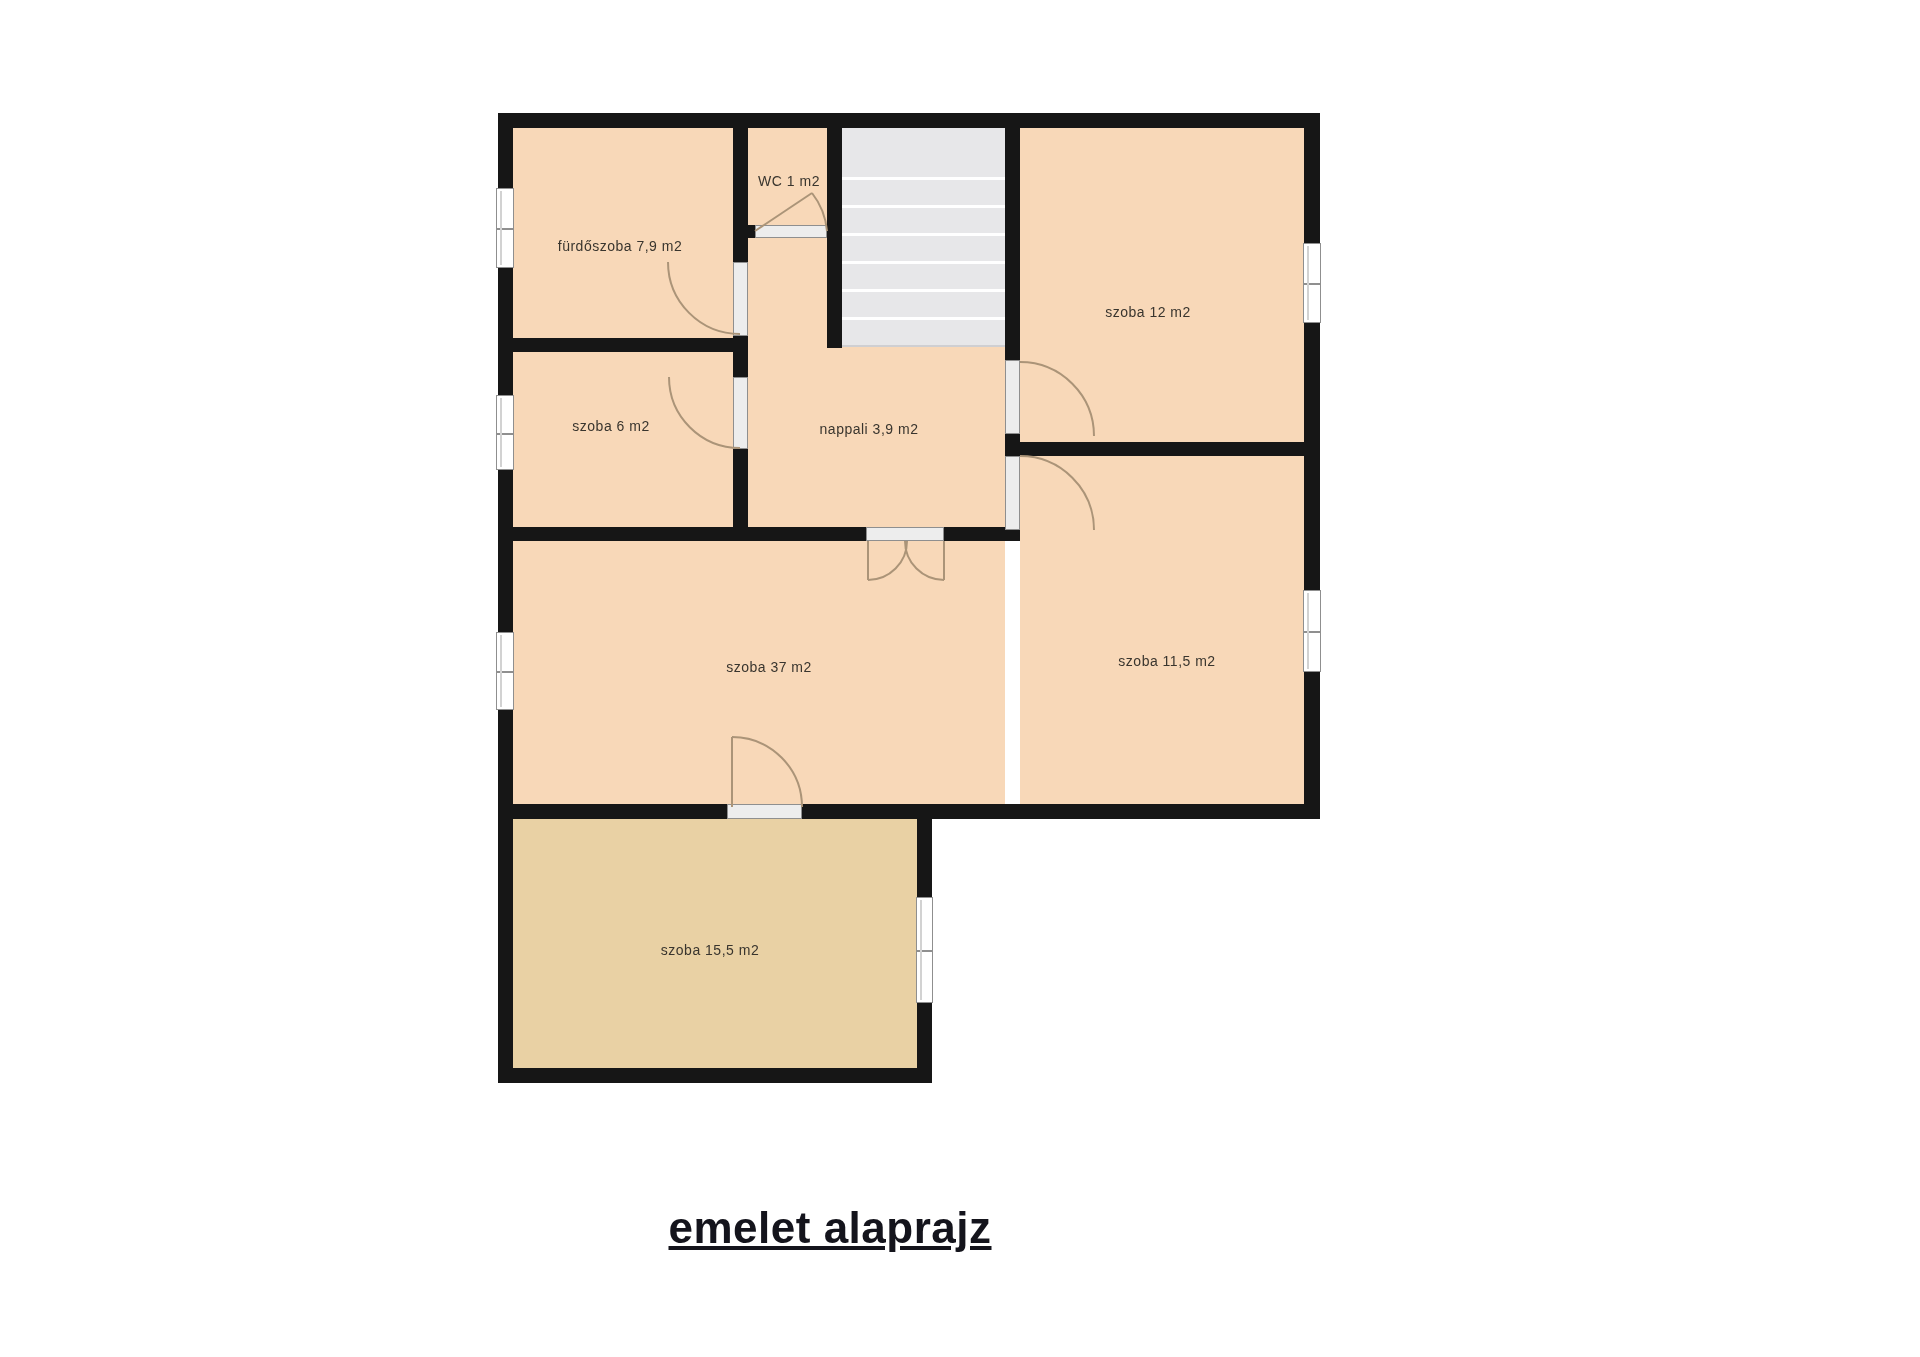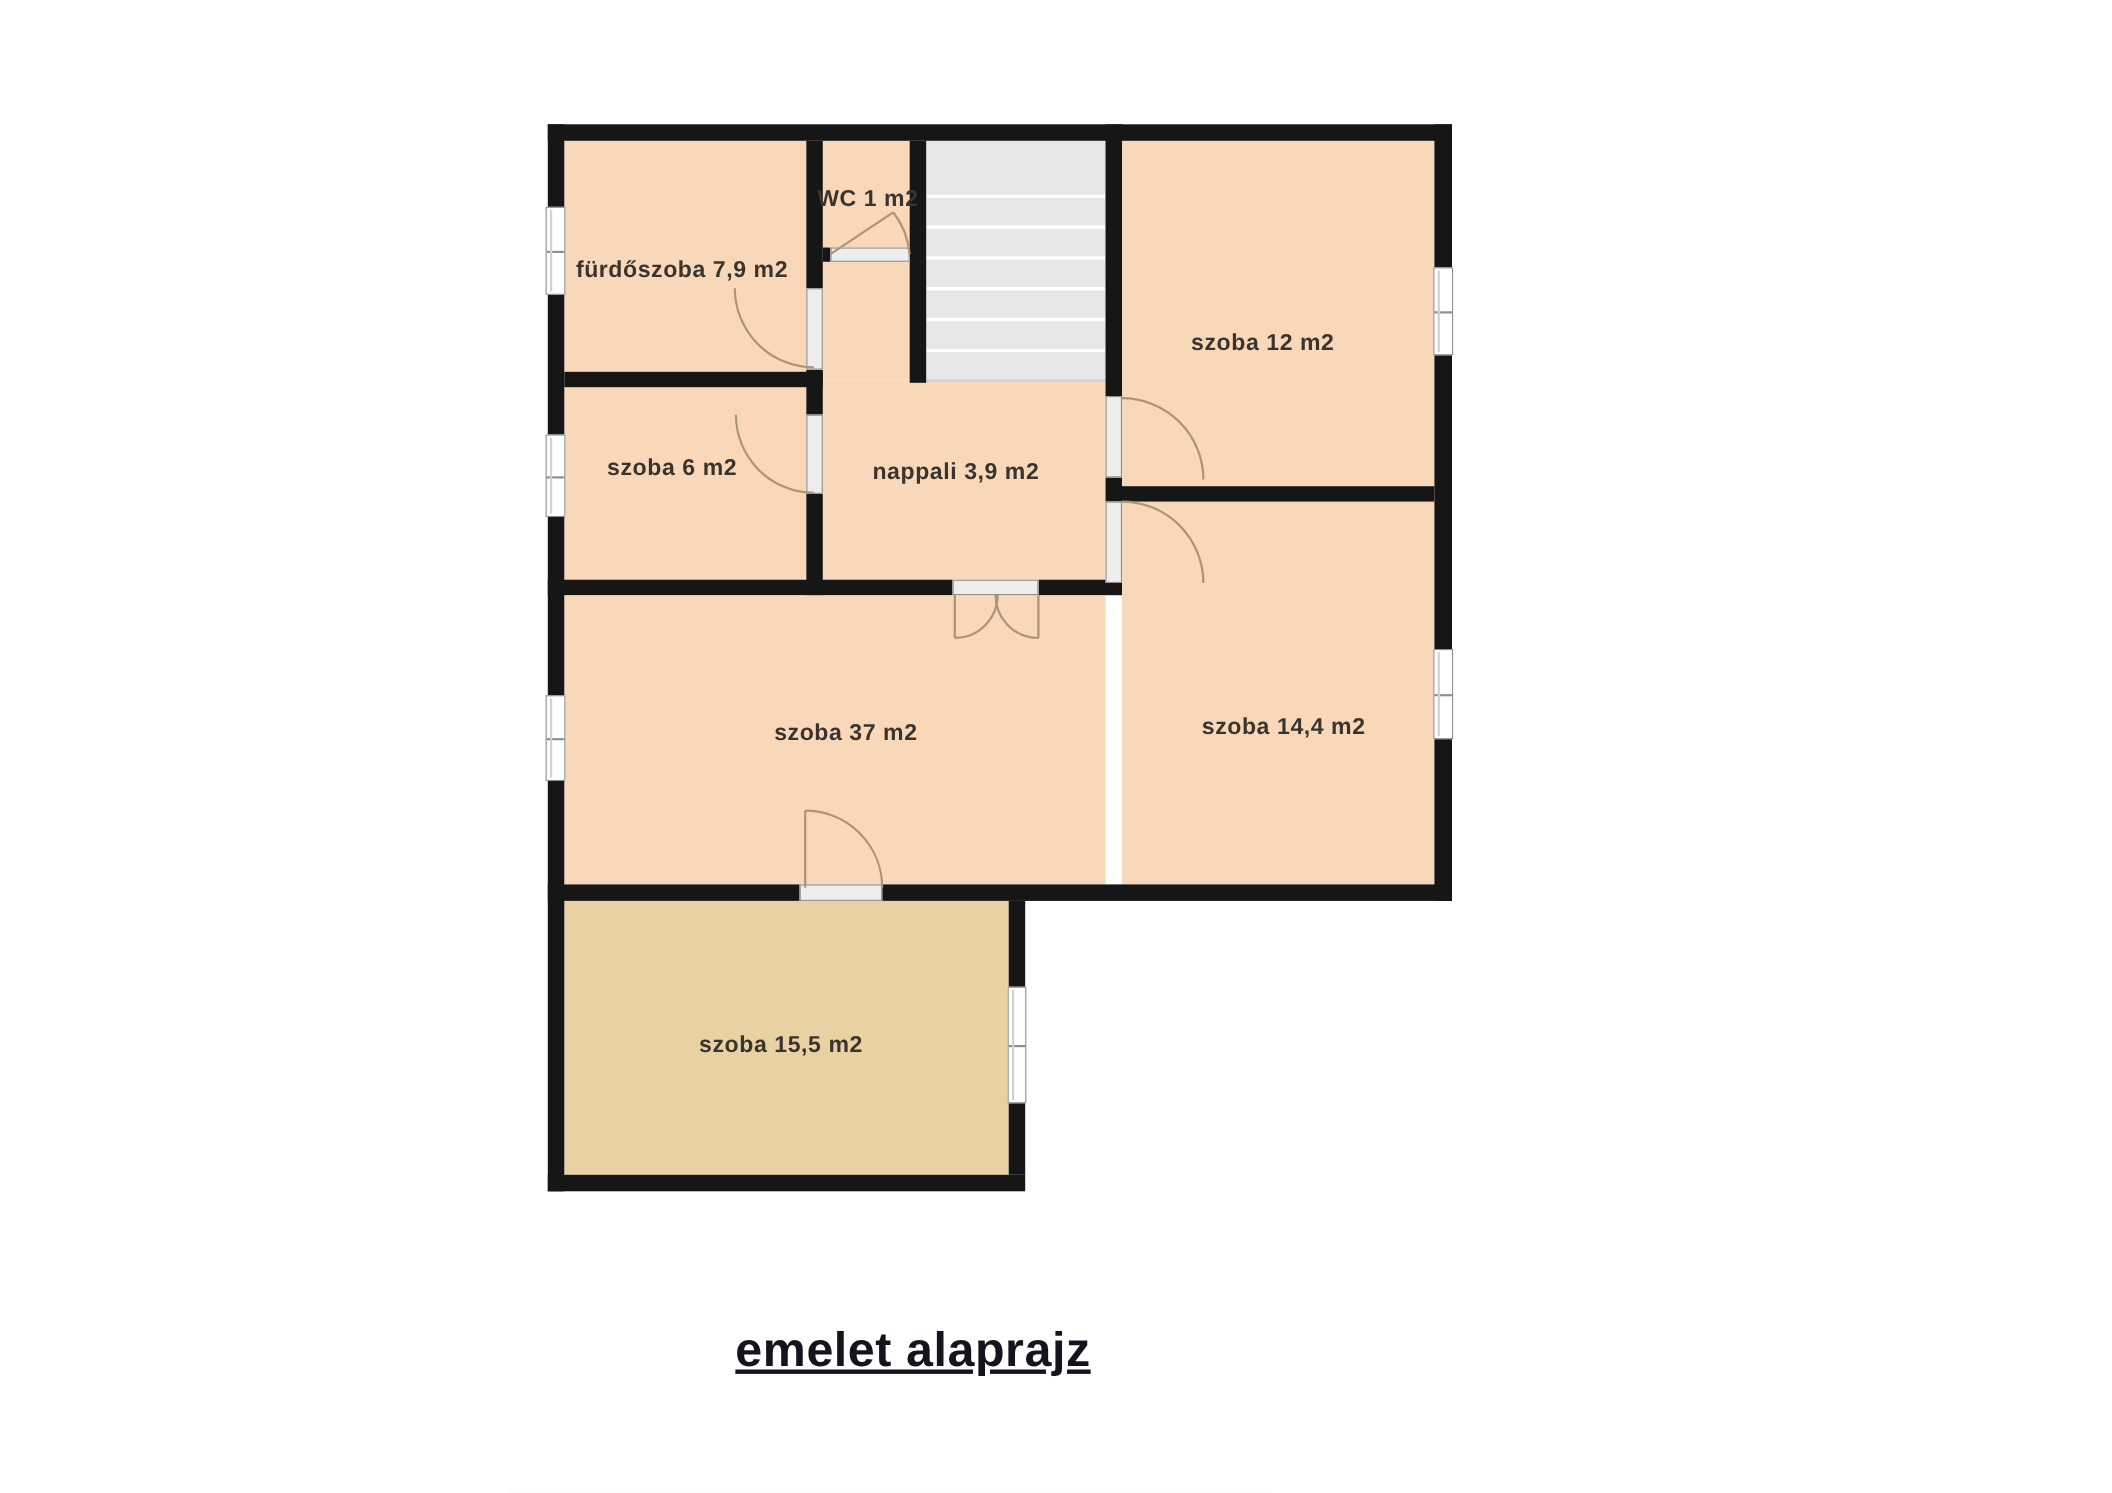--- a/index.html
+++ b/index.html
@@ -15,21 +15,21 @@
   .fill-a{background:var(--room-fill);}
   .fill-b{background:var(--room-fill-bottom);}
   .wall{position:absolute;background:var(--wall);}
   .stairs{position:absolute;background:var(--stairs-fill);border-bottom:2px solid #cfcfd2;}
   .tread{position:absolute;left:0;width:100%;height:3px;background:var(--stair-line);}
   .window{position:absolute;background:#ffffff;border:1px solid var(--frame-border);box-sizing:border-box;}
   .window::before{content:"";position:absolute;left:0;right:0;top:50%;height:2px;background:var(--frame-border);}
   .window::after{content:"";position:absolute;top:2px;bottom:2px;left:3px;width:2px;background:#d2d2d2;}
   .doorframe{position:absolute;background:var(--door-frame);border:1px solid var(--frame-border);box-sizing:border-box;}
   .arcs{position:absolute;left:0;top:0;pointer-events:none;}
-  .room-label{position:absolute;transform:translate(-50%,-50%);font-size:21px;font-weight:bold;
+  .room-label{position:absolute;transform:translate(-50%,-50%);font-size:14px;font-weight:normal;
     color:var(--label-text);white-space:nowrap;letter-spacing:0.5px;}
   .plan-title{position:absolute;transform:translate(-50%,-50%);font-size:44px;font-weight:bold;
     color:var(--title-text);white-space:nowrap;letter-spacing:0.5px;}
 </style>
 </head>
 <body>
 
 <div class="canvas">
 
   <div class="room fill-a" style="left:513px;top:128px;width:220px;height:210px;"></div>
@@ -104,18 +104,18 @@
       <path d="M 732 737 A 70 70 0 0 1 802 807"></path>
     </g>
   </svg>
 
   <div class="room-label" style="left:620px;top:246px;">fürdőszoba 7,9 m2</div>
   <div class="room-label" style="left:789px;top:181px;">WC 1 m2</div>
   <div class="room-label" style="left:1148px;top:280px;margin-top:32px;">szoba 12 m2</div>
   <div class="room-label" style="left:869px;top:429px;">nappali 3,9 m2</div>
   <div class="room-label" style="left:611px;top:426px;">szoba 6 m2</div>
   <div class="room-label" style="left:769px;top:667px;">szoba 37 m2</div>
-  <div class="room-label" style="left:1167px;top:661px;">szoba 14,4 m2</div>
+  <div class="room-label" style="left:1167px;top:661px;">szoba 11,5 m2</div>
   <div class="room-label" style="left:710px;top:950px;">szoba 15,5 m2</div>
 
   <div class="plan-title" style="left:830px;top:1228px;text-decoration:underline;">emelet alaprajz</div>
 
 </div>
 
 </body></html>

